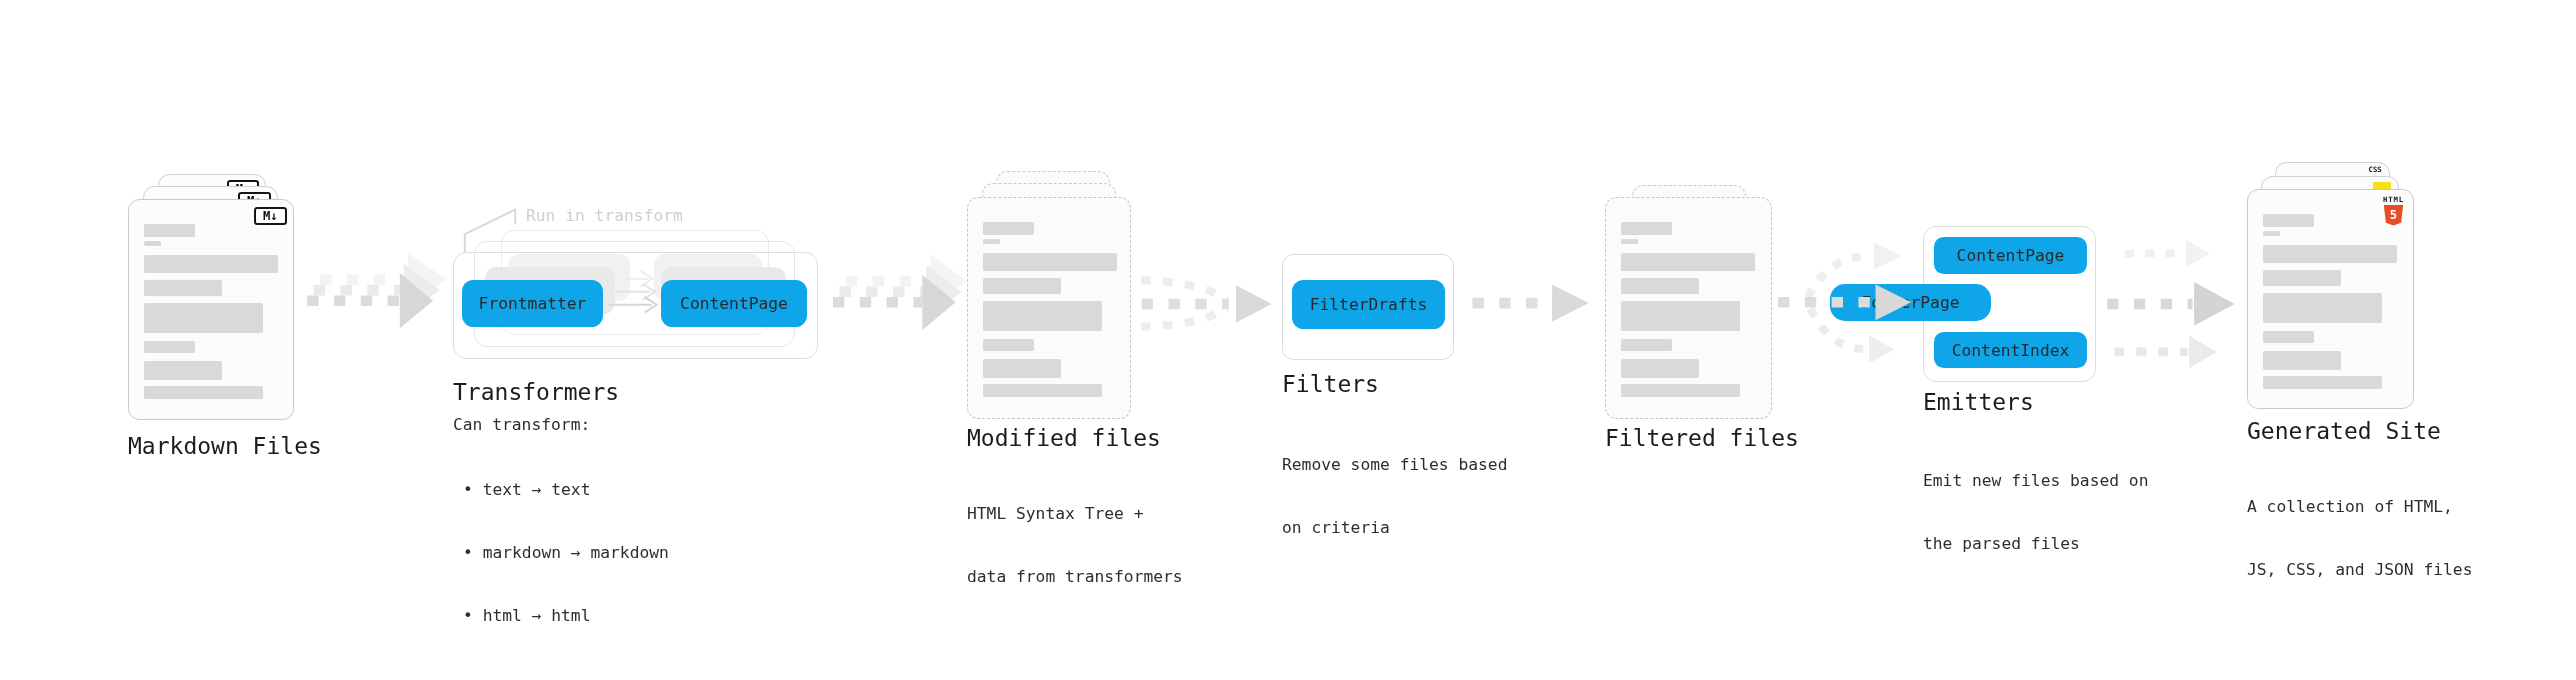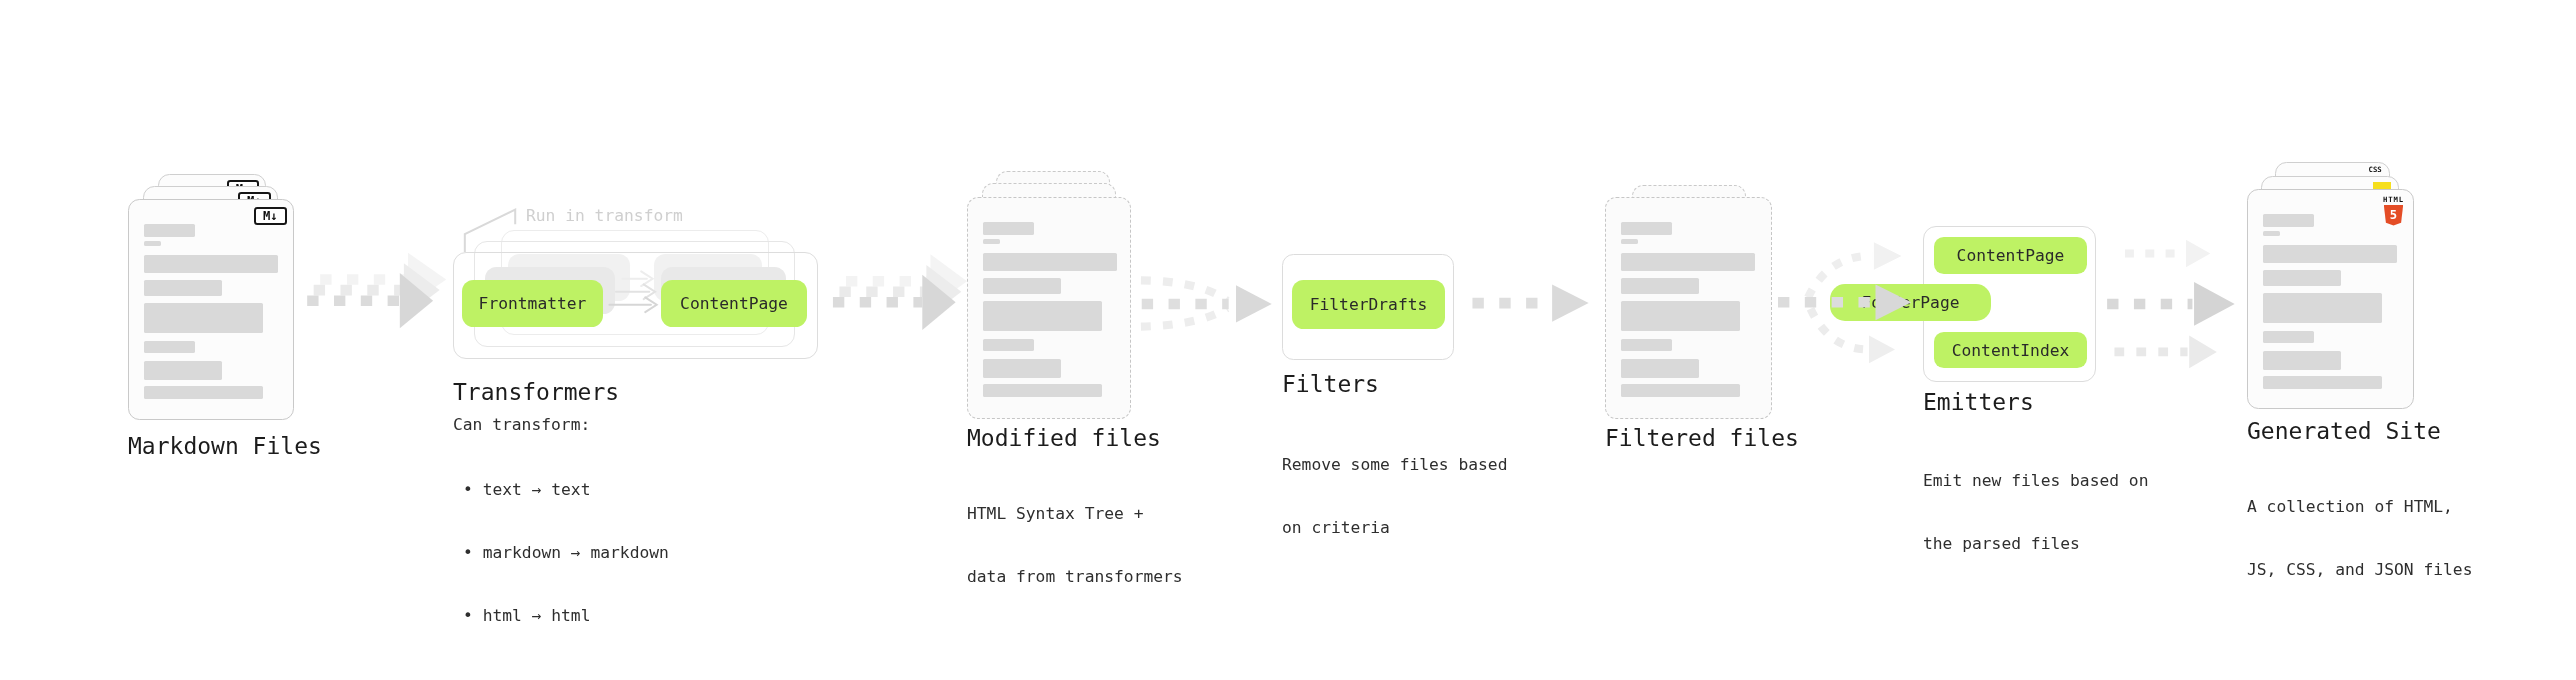--- a/index.html
+++ b/index.html
@@ -25,21 +25,21 @@
   .b8{top:186px;width:119px;height:13px;}
 
   
   .stitle{position:absolute;font-size:23px;font-weight:500;color:#1c1c1c;white-space:pre;z-index:4;}
   .sdesc{position:absolute;font-size:16.3px;line-height:21px;color:#2e2e2e;white-space:pre;z-index:4;}
   .annot{position:absolute;font-size:16.3px;color:#cfcfcf;white-space:pre;z-index:4;}
   .bullets{position:absolute;font-size:16.3px;line-height:21px;color:#2e2e2e;white-space:pre;z-index:4;}
   .bullets .row{display:block;}
 
   
-  .pill{position:absolute;background:#bef264;border-radius:11.4px;display:flex;align-items:center;justify-content:center;
+  .pill{position:absolute;background:#0ea5e9;border-radius:11.4px;display:flex;align-items:center;justify-content:center;
         font-size:16.3px;color:#2a2a2a;white-space:pre;z-index:2;}
   .gpill{position:absolute;border-radius:11.4px;z-index:1;}
   .tbox{position:absolute;border-radius:13px;box-sizing:border-box;background:transparent;}
 
   
   .mbadge{position:absolute;width:32.5px;height:18px;border:2.4px solid #161616;border-radius:3.3px;background:#fff;
           display:flex;align-items:center;justify-content:center;font-size:12.2px;font-weight:bold;color:#111;box-sizing:border-box;}
   .html5{position:absolute;width:21px;text-align:center;}
   .html5 .t{font-size:7.3px;font-weight:bold;color:#111;letter-spacing:0.8px;line-height:7.3px;}
   .html5 .shield{width:19.5px;height:21px;margin:1.6px auto 0;background:#e44d26;color:#fff;font-size:12.2px;font-weight:bold;

